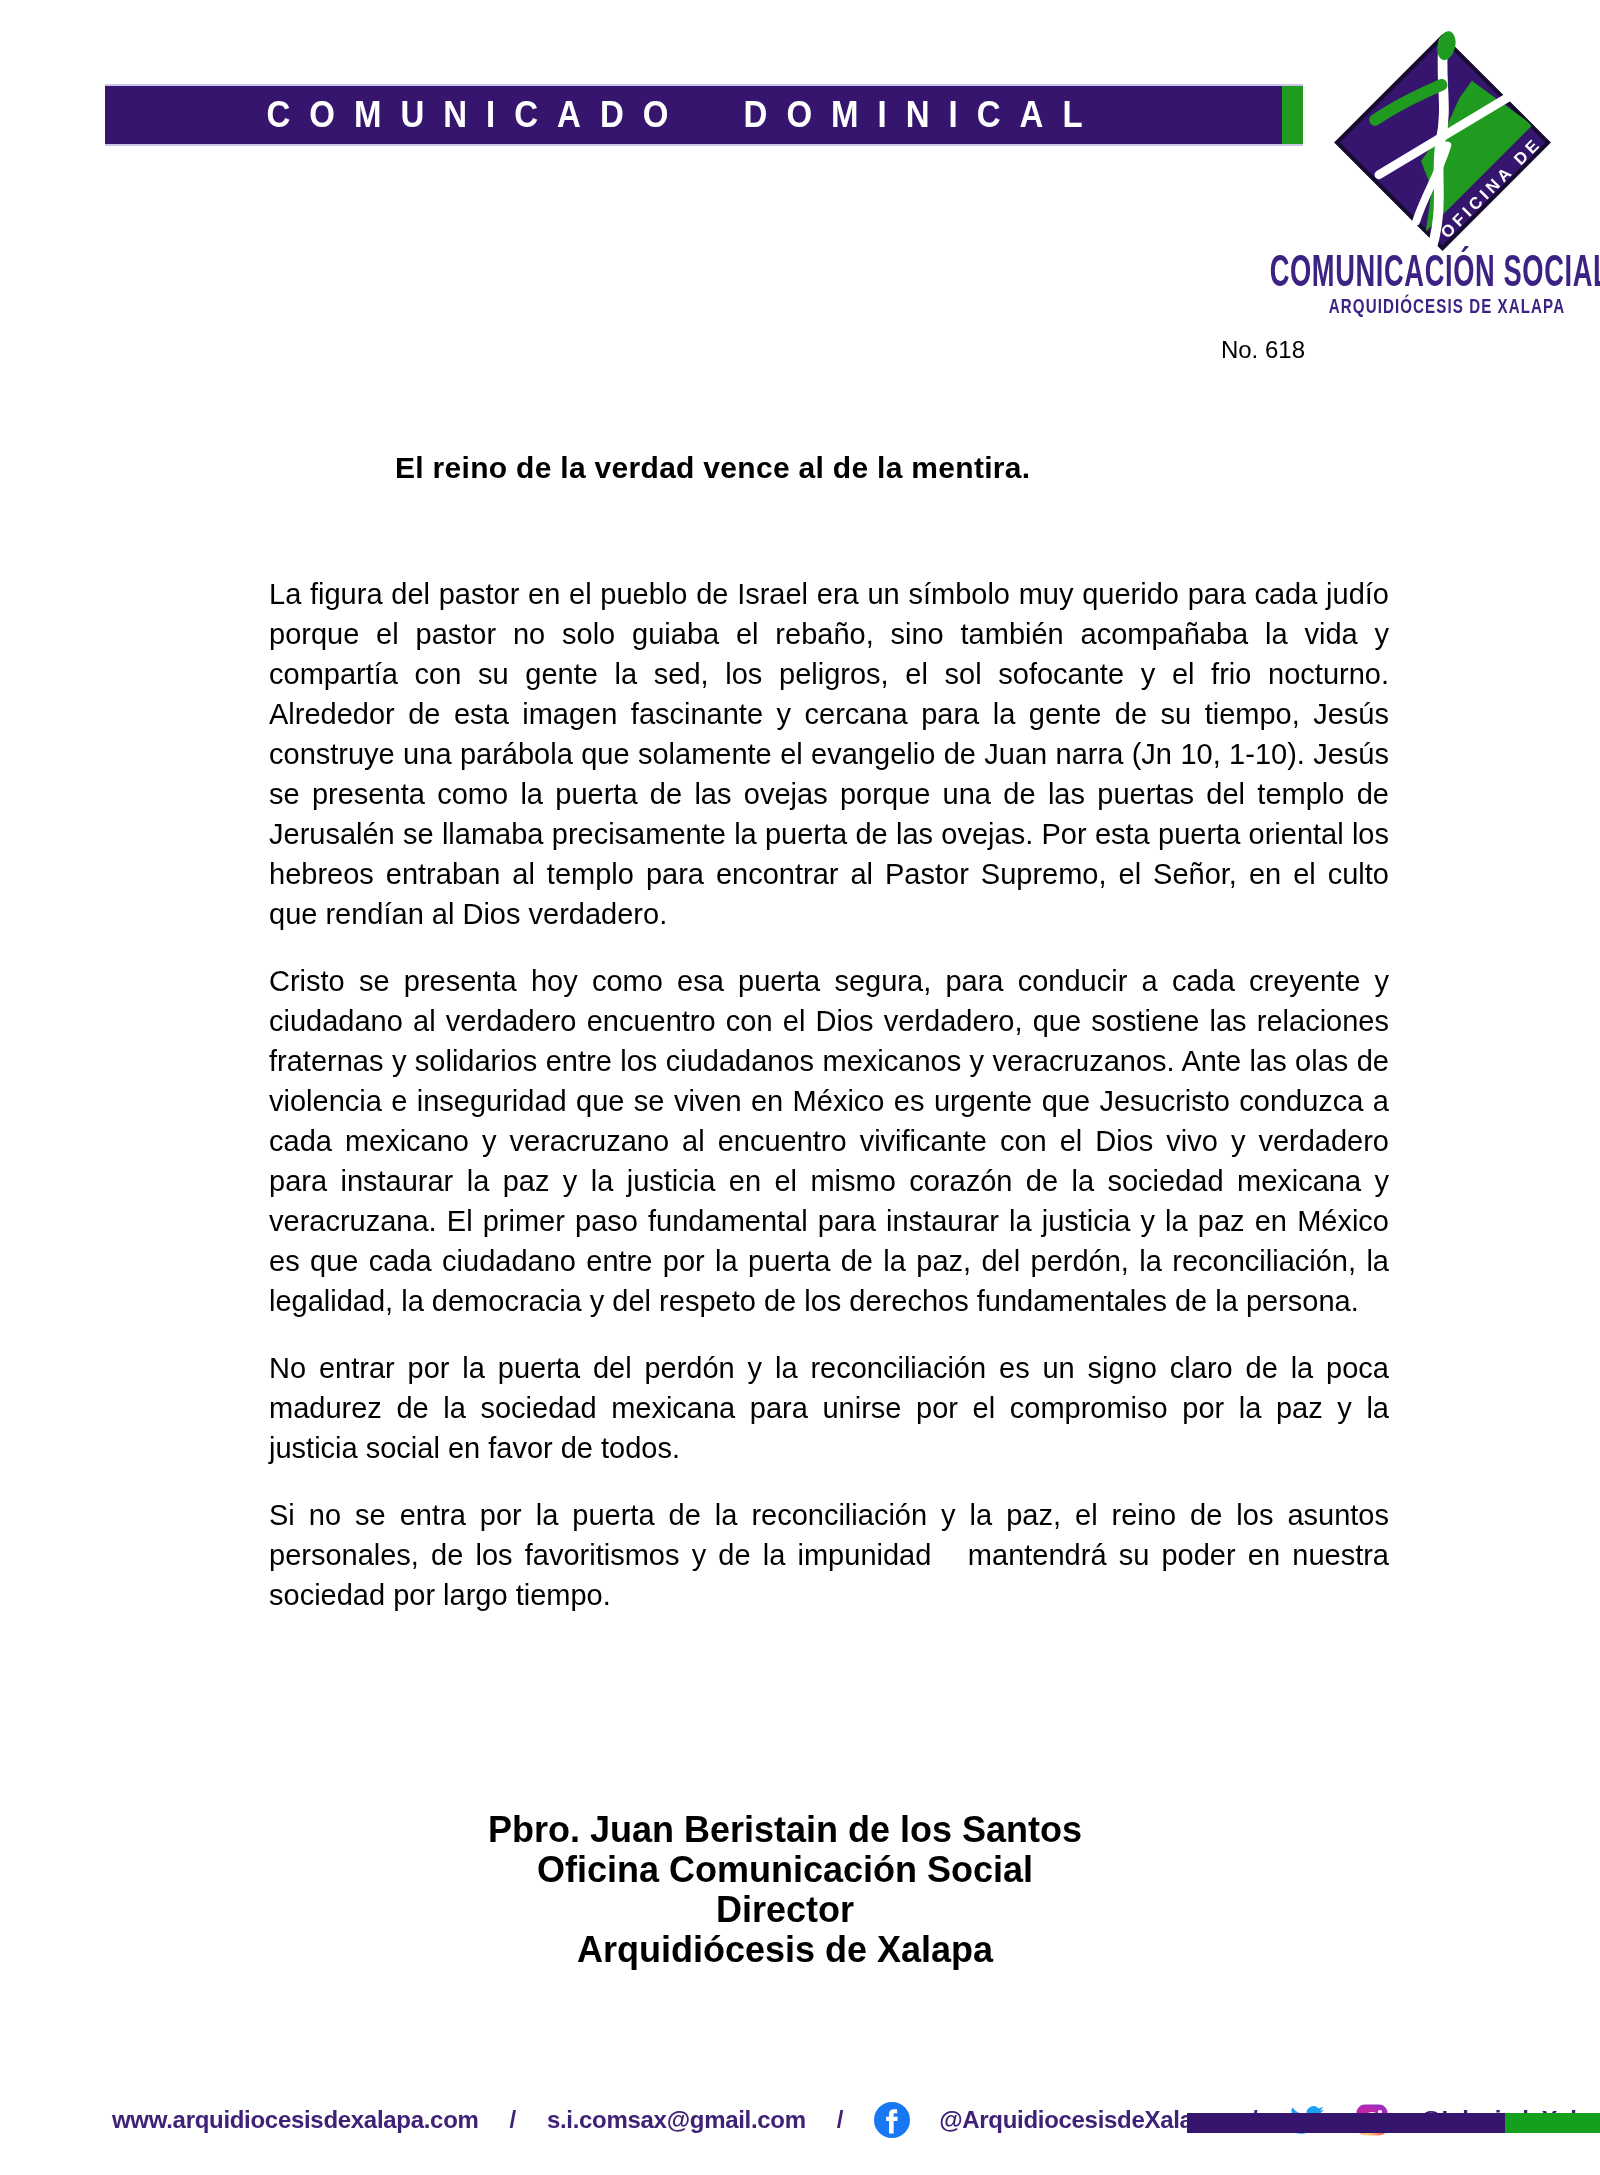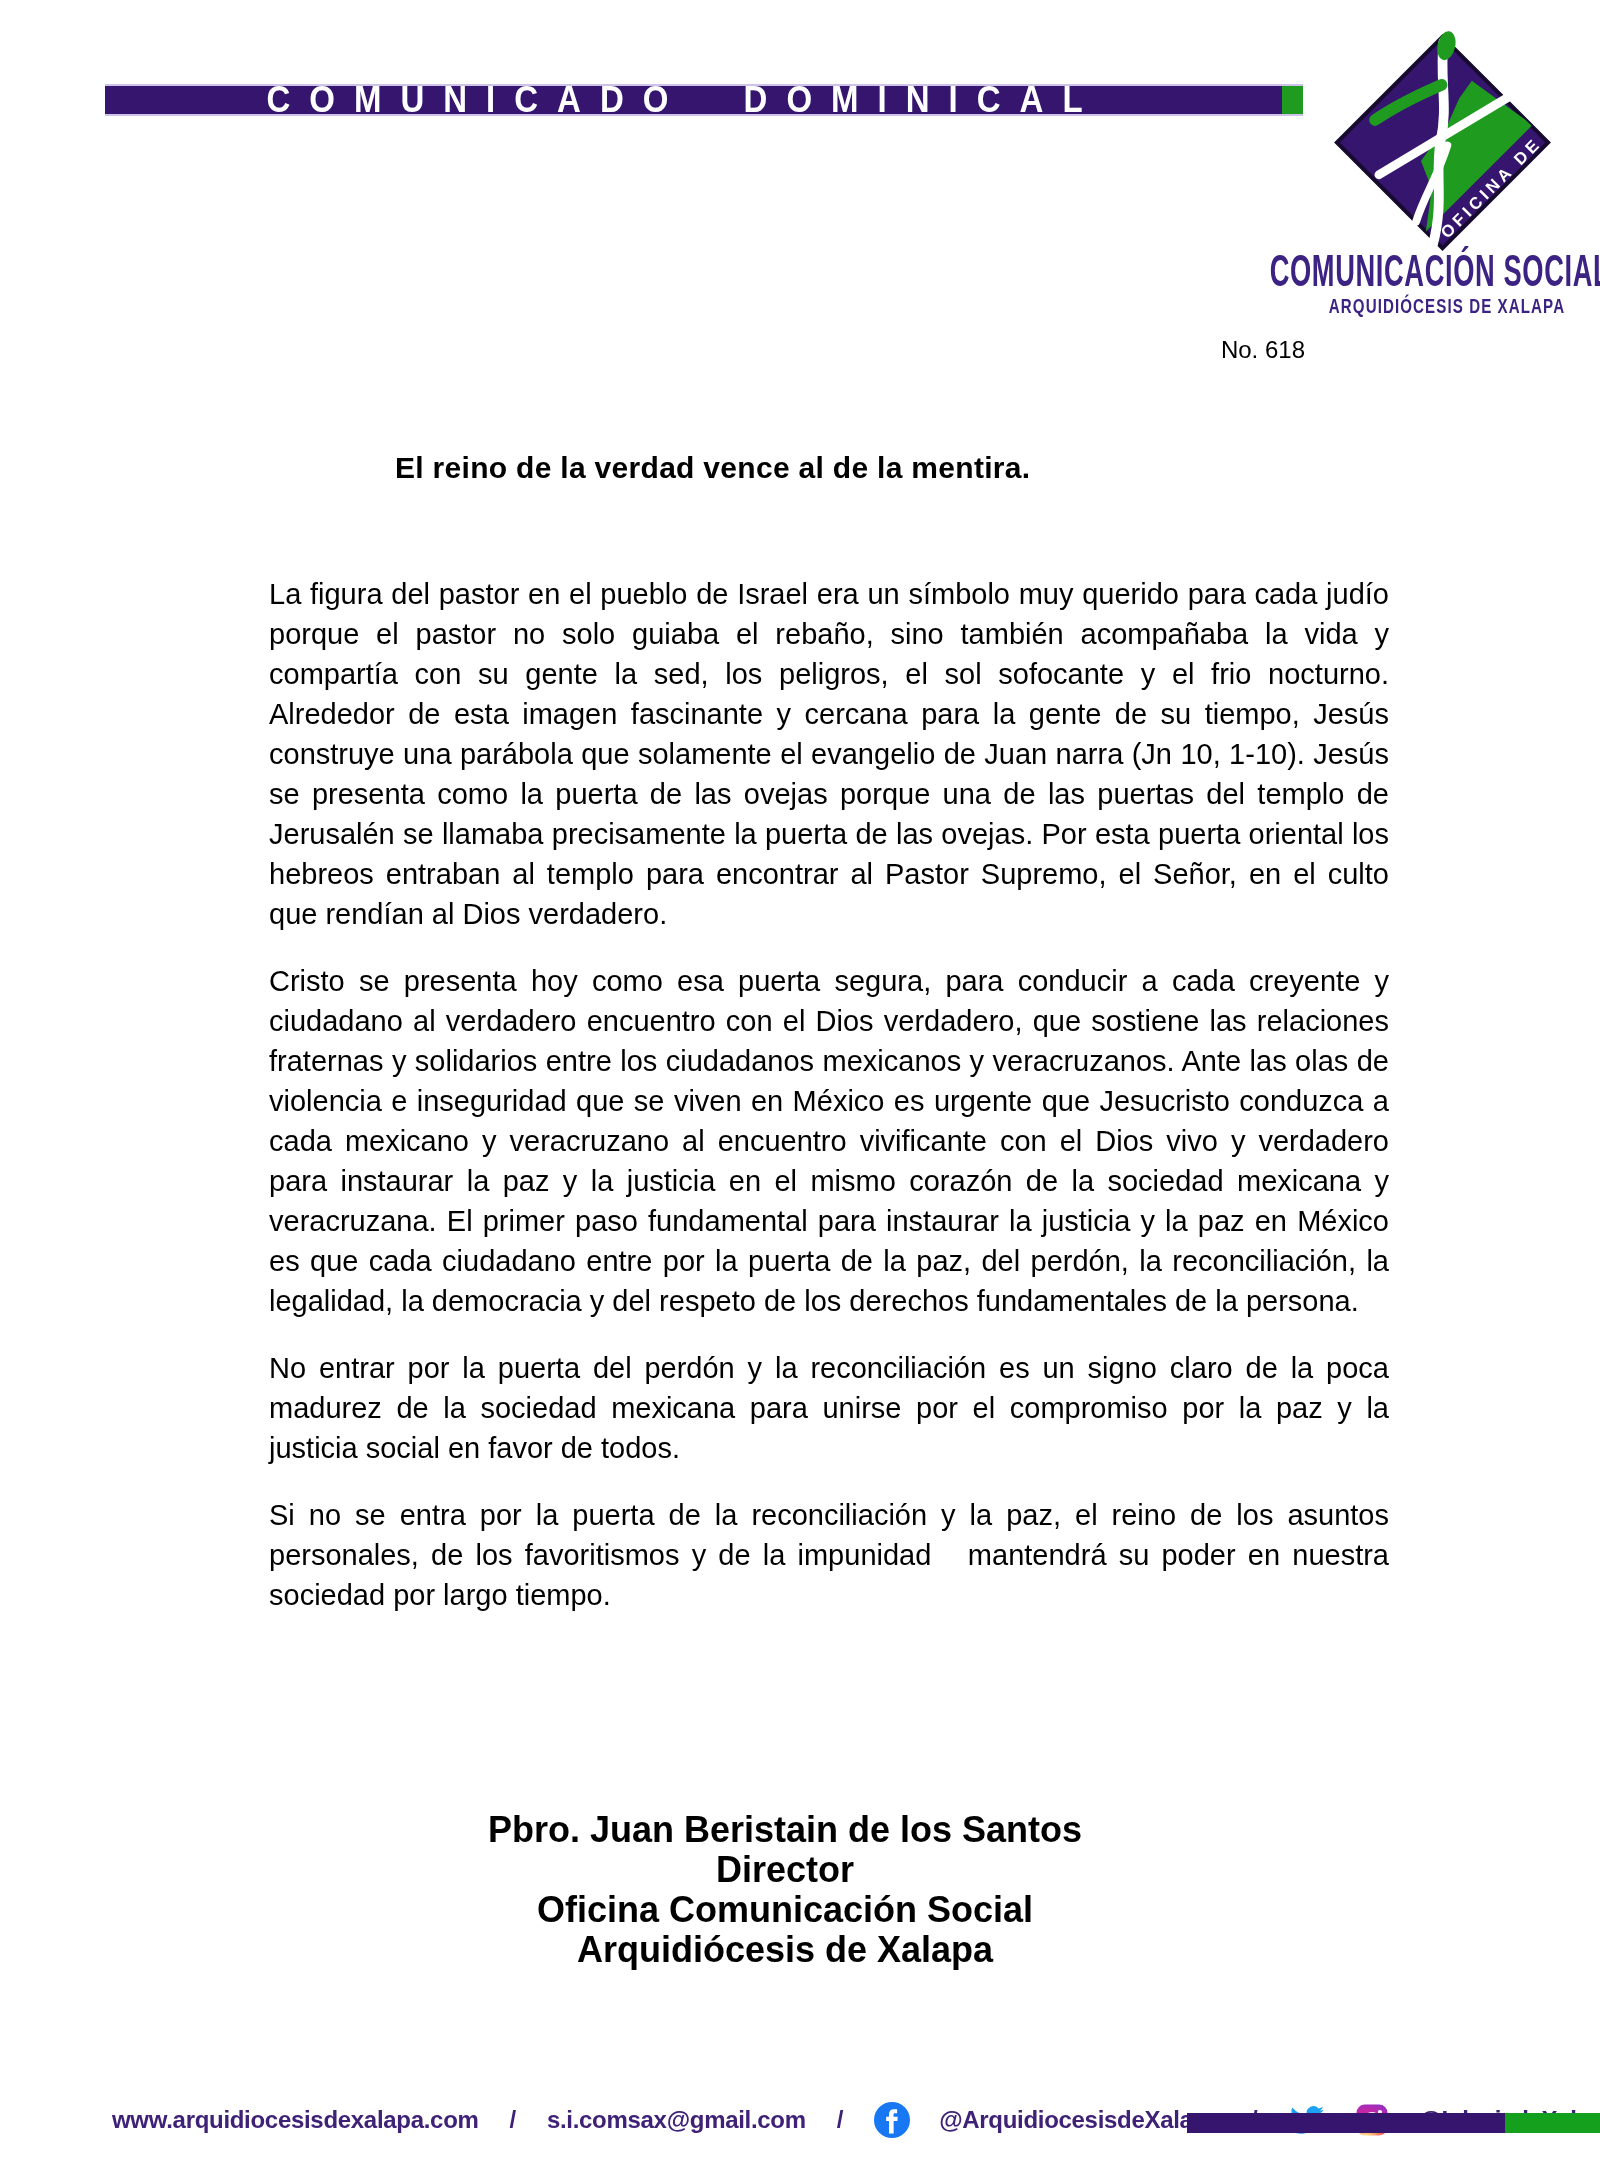--- a/index.html
+++ b/index.html
@@ -2,21 +2,21 @@
 <html><head>
 <meta charset="utf-8">
 <style>
   html,body{margin:0;padding:0;background:#fff;}
   .page{
     position:relative;width:1600px;height:2175px;background:#ffffff;
     font-family:"Liberation Sans", sans-serif;color:#000;overflow:hidden;
   }
   
   .banner{
-    position:absolute;left:105px;top:84px;width:1198px;height:32px;
+    position:absolute;left:105px;top:84px;width:1198px;height:62px;
     background:#35156e;border-top:2px solid #cdc2e8;border-bottom:2px solid #cdc2e8;
     display:flex;align-items:center;justify-content:center;box-sizing:border-box;
   }
   .banner-text{
     color:#fff;font-weight:bold;font-size:33px;letter-spacing:19px;
     word-spacing:28px;white-space:nowrap;transform:scaleY(1.12);
     padding-right:40px;
   }
   .banner-green{
     position:absolute;right:0;top:0;width:21px;height:100%;background:#1f9b1f;
@@ -107,22 +107,22 @@
 
   <div class="body-text">
     <p>La figura del pastor en el pueblo de Israel era un símbolo muy querido para cada judío porque el pastor no solo guiaba el rebaño, sino también acompañaba la vida y compartía con su gente la sed, los peligros, el sol sofocante y el frio nocturno. Alrededor de esta imagen fascinante y cercana para la gente de su tiempo, Jesús construye una parábola que solamente el evangelio de Juan narra (Jn 10, 1-10). Jesús se presenta como la puerta de las ovejas porque una de las puertas del templo de Jerusalén se llamaba precisamente la puerta de las ovejas. Por esta puerta oriental los hebreos entraban al templo para encontrar al Pastor Supremo, el Señor, en el culto que rendían al Dios verdadero.</p>
     <p>Cristo se presenta hoy como esa puerta segura, para conducir a cada creyente y ciudadano al verdadero encuentro con el Dios verdadero, que sostiene las relaciones fraternas y solidarios entre los ciudadanos mexicanos y veracruzanos. Ante las olas de violencia e inseguridad que se viven en México es urgente que Jesucristo conduzca a cada mexicano y veracruzano al encuentro vivificante con el Dios vivo y verdadero para instaurar la paz y la justicia en el mismo corazón de la sociedad mexicana y veracruzana. El primer paso fundamental para instaurar la justicia y la paz en México es que cada ciudadano entre por la puerta de la paz, del perdón, la reconciliación, la legalidad, la democracia y del respeto de los derechos fundamentales de la persona.</p>
     <p>No entrar por la puerta del perdón y la reconciliación es un signo claro de la poca madurez de la sociedad mexicana para unirse por el compromiso por la paz y la justicia social en favor de todos.</p>
     <p>Si no se entra por la puerta de la reconciliación y la paz, el reino de los asuntos personales, de los favoritismos y de la impunidad &nbsp;&nbsp;mantendrá su poder en nuestra sociedad por largo tiempo.</p>
   </div>
 
   <div class="signature">
     <div>Pbro. Juan Beristain de los Santos</div>
+    <div>Oficina Comunicación Social</div>
     <div>Director</div>
-    <div>Oficina Comunicación Social</div>
     <div>Arquidiócesis de Xalapa</div>
   </div>
 
   <div class="footer">
     <span>www.arquidiocesisdexalapa.com</span>
     <span class="sep">/</span>
     <span>s.i.comsax@gmail.com</span>
     <span class="sep">/</span>
     <span class="icon">
       <svg width="36" height="36" viewBox="0 0 24 24">

